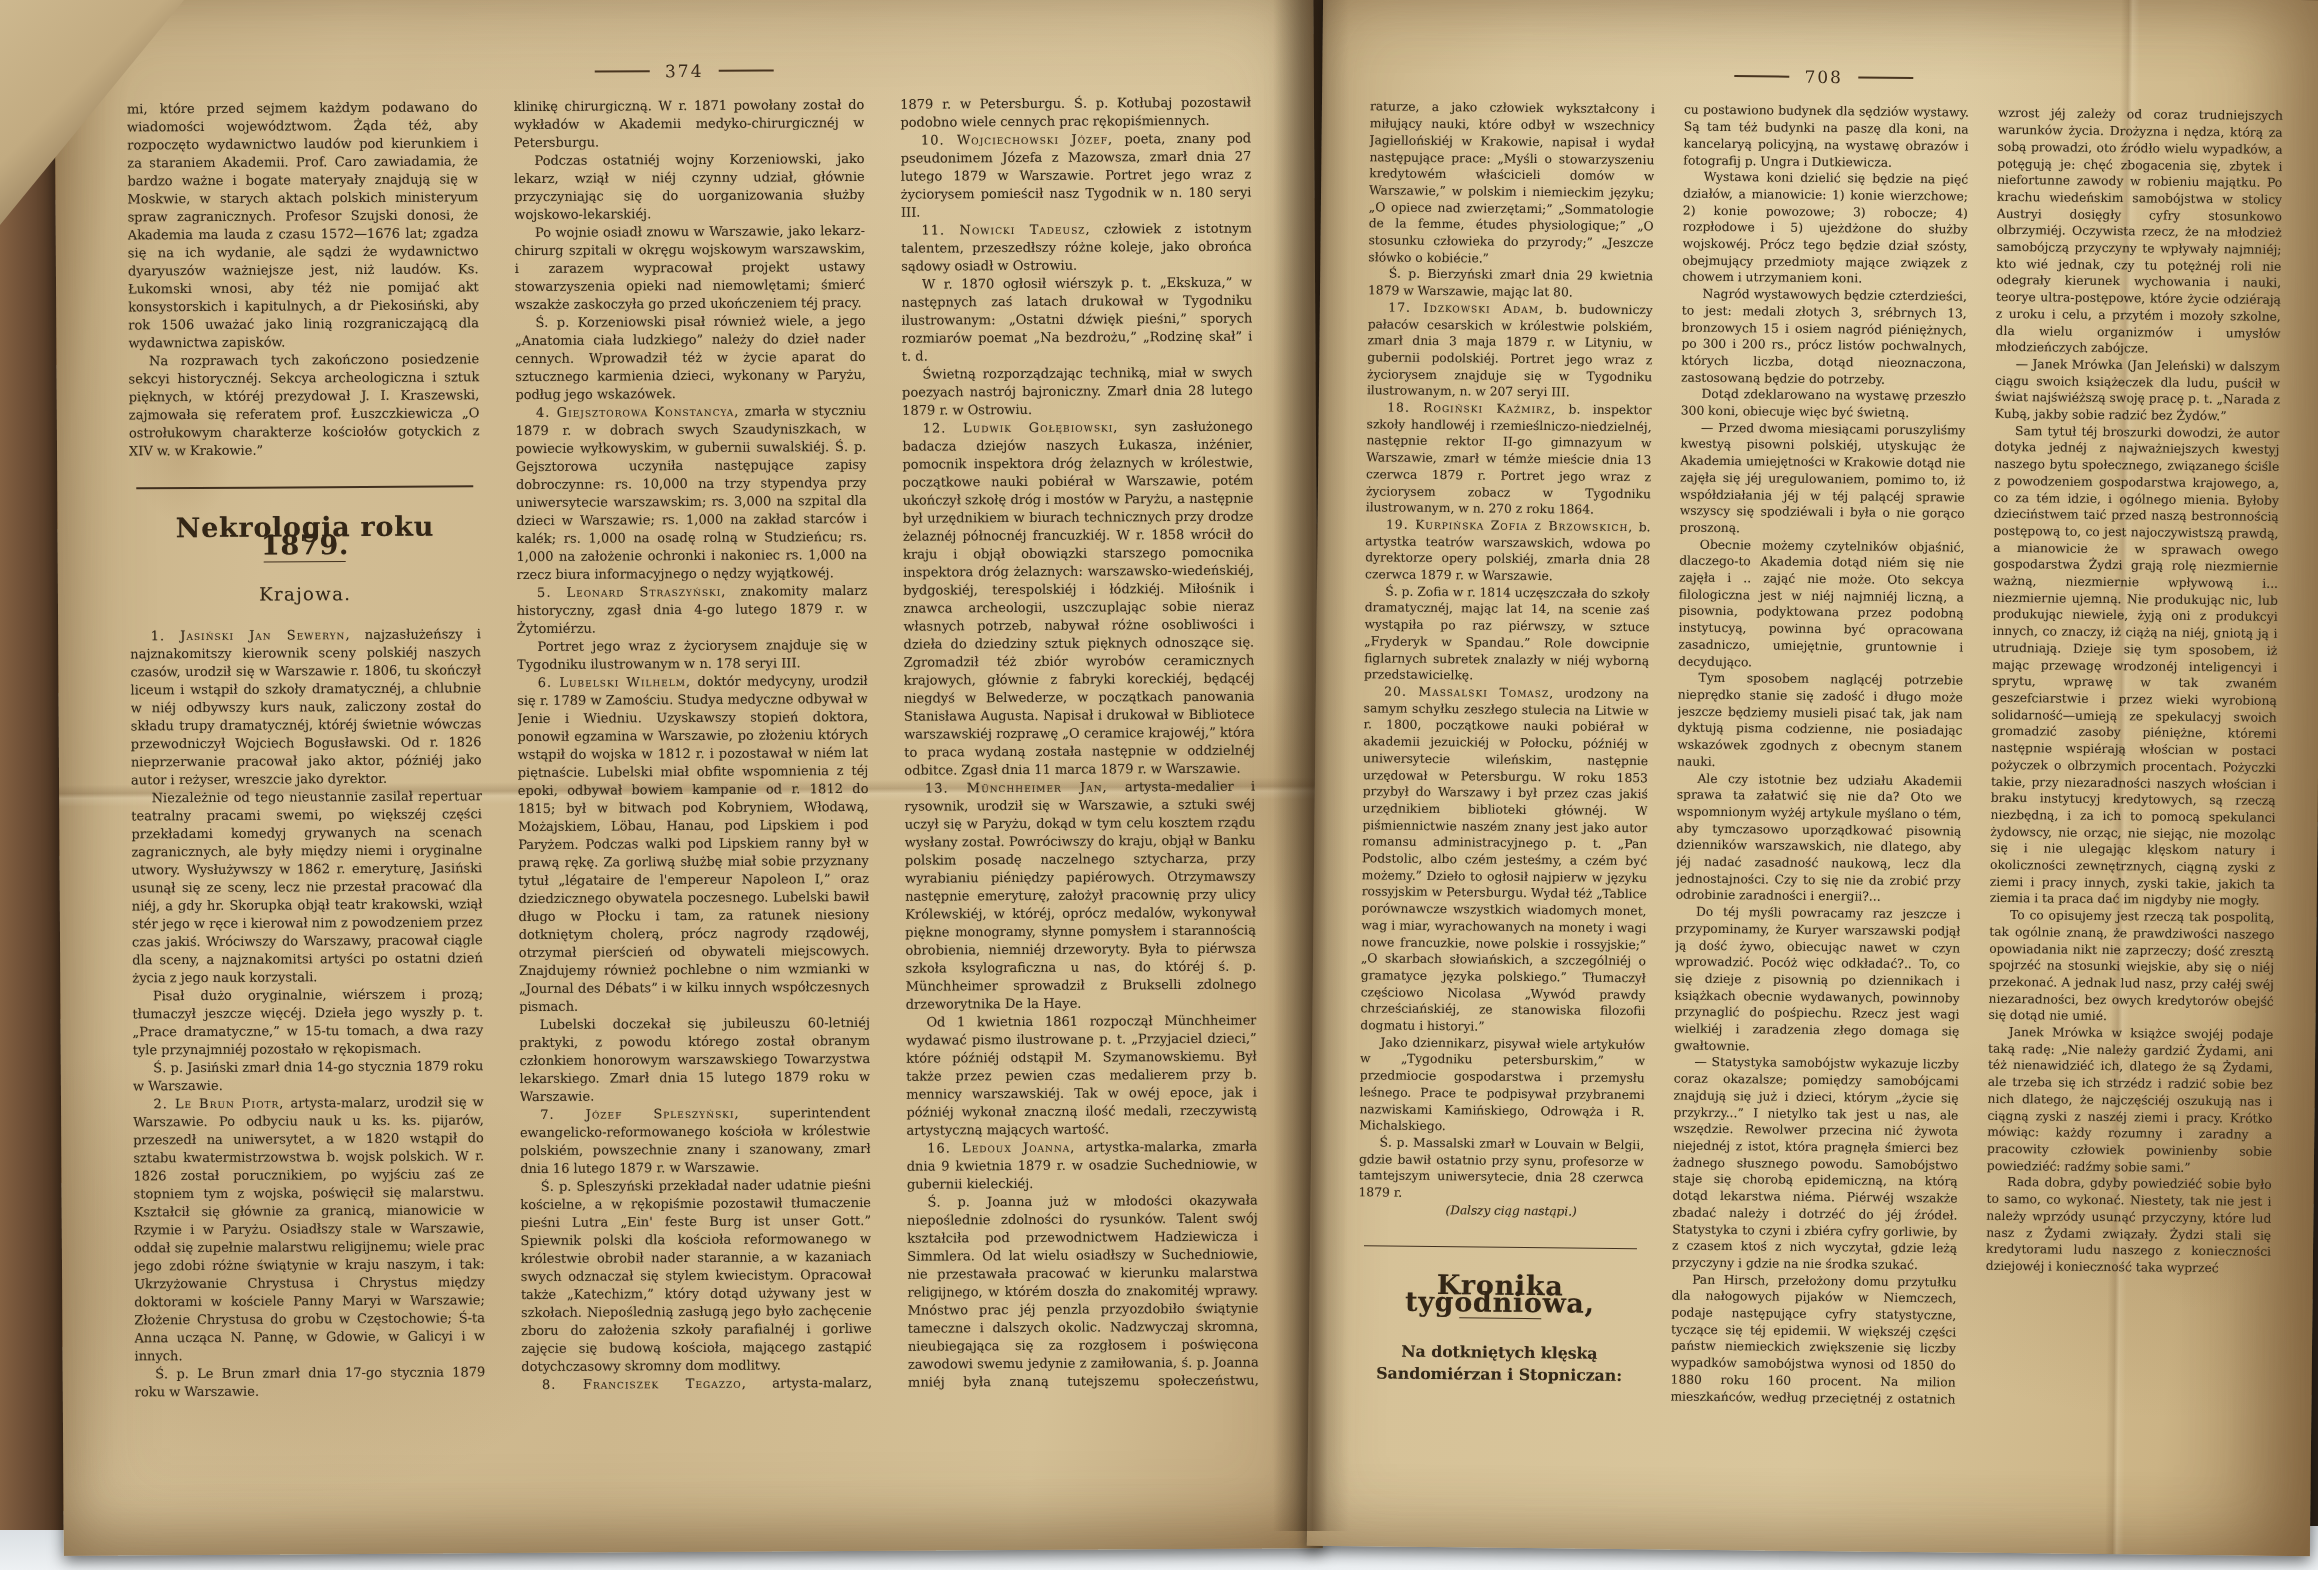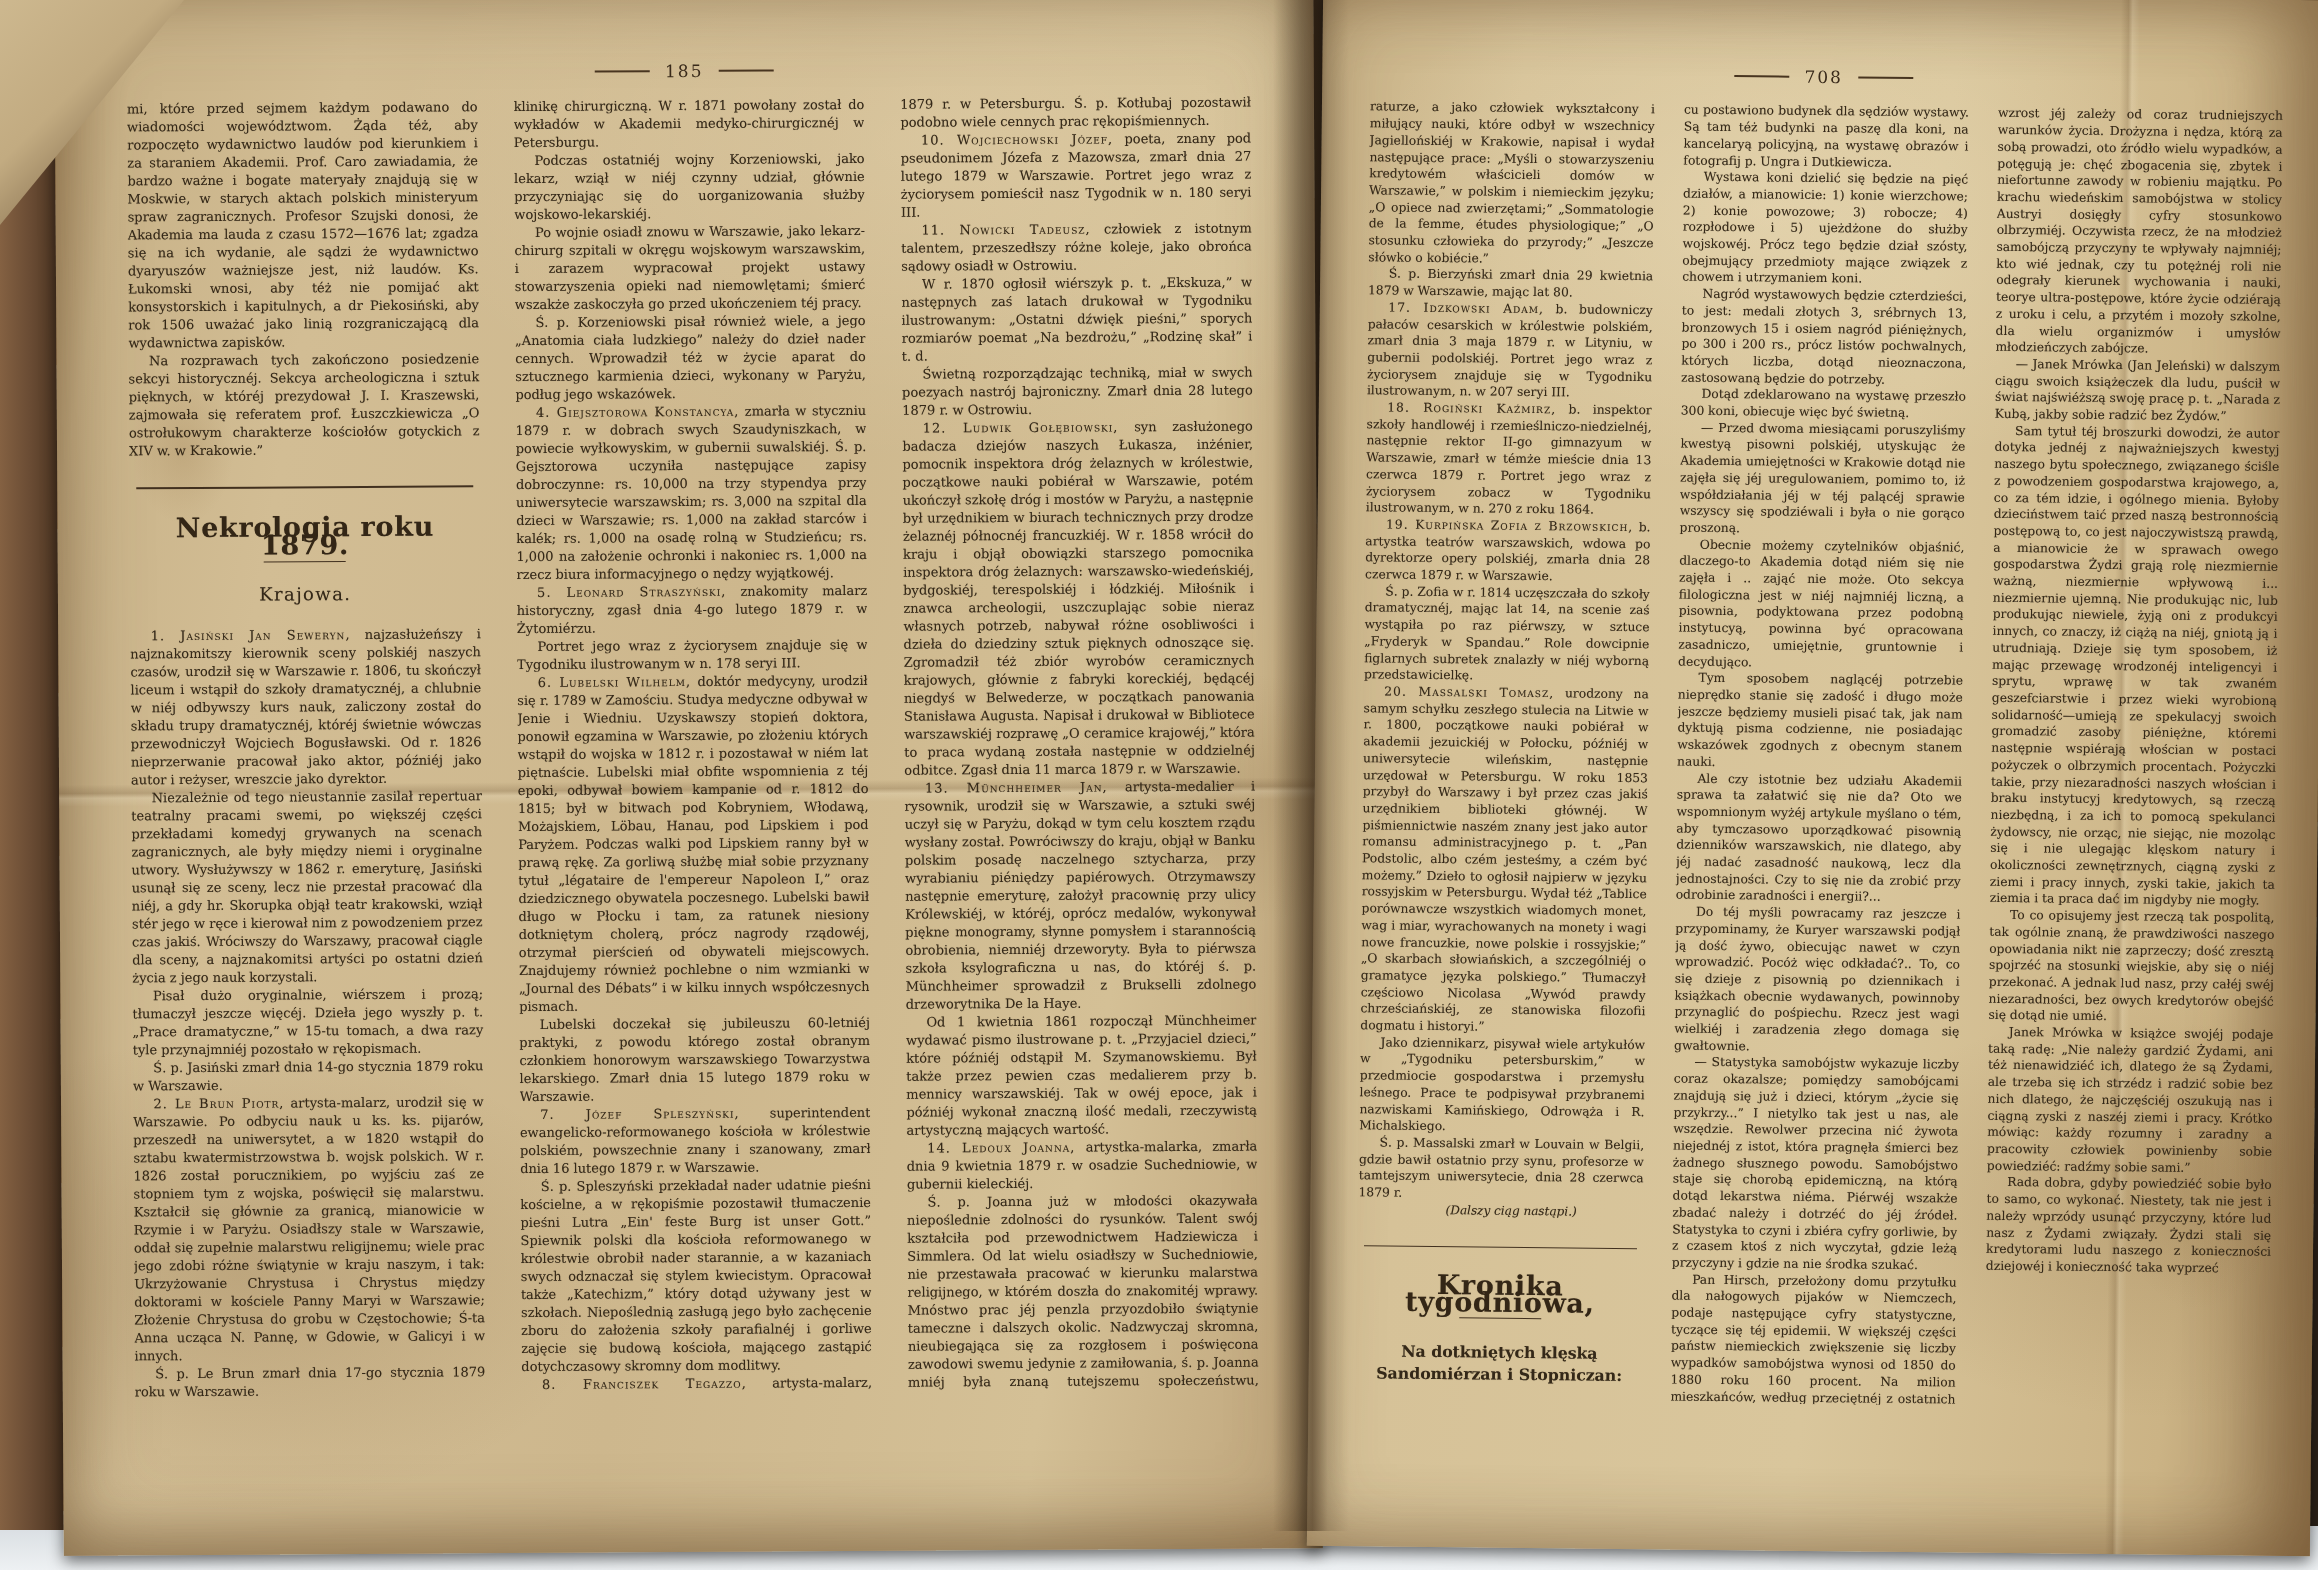--- a/index.html
+++ b/index.html
@@ -68,21 +68,21 @@
 
 <div class="bed"></div>
 <div class="spine"></div>
 
 <div class="sheet sheet-left">
   <div class="crease-h"></div>
   <div class="stain-a"></div>
   <div class="page-inner">
     <div class="page-num">
       <span class="dash"></span>
-      <span>185</span>
+      <span>374</span>
       <span class="dash"></span>
     </div>
     <div class="cols" id="left-cols">
         <div class="col">
           <p class="noindent">mi, które przed sejmem każdym podawano do wiadomości województwom. Żąda téż, aby rozpoczęto wydawnictwo laudów pod kierunkiem i za staraniem Akademii. Prof. Caro zawiadamia, że bardzo ważne i bogate materyały znajdują się w Moskwie, w starych aktach polskich ministeryum spraw zagranicznych. Profesor Szujski donosi, że Akademia ma lauda z czasu 1572—1676 lat; zgadza się na ich wydanie, ale sądzi że wydawnictwo dyaryuszów ważniejsze jest, niż laudów. Ks. Łukomski wnosi, aby téż nie pomijać akt konsystorskich i kapitulnych, a dr Piekosiński, aby rok 1506 uważać jako linią rozgraniczającą dla wydawnictwa zapisków.</p>
           <p>Na rozprawach tych zakończono posiedzenie sekcyi historycznéj. Sekcya archeologiczna i sztuk pięknych, w któréj prezydował J. I. Kraszewski, zajmowała się referatem prof. Łuszczkiewicza „O ostrołukowym charakterze kościołów gotyckich z XIV w. w Krakowie.”</p>
           <div class="rule-full"></div>
           <div class="h1">Nekrologia roku 1879.</div>
           <div class="rule-short"></div>
           <div class="h2">Krajowa.</div>
@@ -110,21 +110,21 @@
         </div>
         <div class="col">
           <p class="noindent">1879 r. w Petersburgu. Ś. p. Kotłubaj pozostawił podobno wiele cennych prac rękopiśmiennych.</p>
           <p><span class="lead">10. Wojciechowski Józef,</span> poeta, znany pod pseudonimem Józefa z Mazowsza, zmarł dnia 27 lutego 1879 w Warszawie. Portret jego wraz z życiorysem pomieścił nasz Tygodnik w n. 180 seryi III.</p>
           <p><span class="lead">11. Nowicki Tadeusz,</span> człowiek z istotnym talentem, przeszedłszy różne koleje, jako obrońca sądowy osiadł w Ostrowiu.</p>
           <p>W r. 1870 ogłosił wiérszyk p. t. „Ekskuza,” w następnych zaś latach drukował w Tygodniku ilustrowanym: „Ostatni dźwięk pieśni,” sporych rozmiarów poemat „Na bezdrożu,” „Rodzinę skał” i t. d.</p>
           <p>Świetną rozporządzając techniką, miał w swych poezyach nastrój bajroniczny. Zmarł dnia 28 lutego 1879 r. w Ostrowiu.</p>
           <p><span class="lead">12. Ludwik Gołębiowski,</span> syn zasłużonego badacza dziejów naszych Łukasza, inżénier, pomocnik inspektora dróg żelaznych w królestwie, początkowe nauki pobiérał w Warszawie, potém ukończył szkołę dróg i mostów w Paryżu, a następnie był urzędnikiem w biurach technicznych przy drodze żelaznéj północnéj francuzkiéj. W r. 1858 wrócił do kraju i objął obowiązki starszego pomocnika inspektora dróg żelaznych: warszawsko-wiedeńskiéj, bydgoskiéj, terespolskiéj i łódzkiéj. Miłośnik i znawca archeologii, uszczuplając sobie nieraz własnych potrzeb, nabywał różne osobliwości i dzieła do dziedziny sztuk pięknych odnoszące się. Zgromadził téż zbiór wyrobów ceramicznych krajowych, głównie z fabryki koreckiéj, będącéj niegdyś w Belwederze, w początkach panowania Stanisława Augusta. Napisał i drukował w Bibliotece warszawskiéj rozprawę „O ceramice krajowéj,” która to praca wydaną została następnie w oddzielnéj odbitce. Zgasł dnia 11 marca 1879 r. w Warszawie.</p>
           <p><span class="lead">13. Münchheimer Jan,</span> artysta-medalier i rysownik, urodził się w Warszawie, a sztuki swéj uczył się w Paryżu, dokąd w tym celu kosztem rządu wysłany został. Powróciwszy do kraju, objął w Banku polskim posadę naczelnego sztycharza, przy wyrabianiu piéniędzy papiérowych. Otrzymawszy następnie emeryturę, założył pracownię przy ulicy Królewskiéj, w któréj, oprócz medalów, wykonywał piękne monogramy, słynne pomysłem i starannością obrobienia, niemniéj drzeworyty. Była to piérwsza szkoła ksylograficzna u nas, do któréj ś. p. Münchheimer sprowadził z Brukselli zdolnego drzeworytnika De la Haye.</p>
           <p>Od 1 kwietnia 1861 rozpoczął Münchheimer wydawać pismo ilustrowane p. t. „Przyjaciel dzieci,” które późniéj odstąpił M. Szymanowskiemu. Był także przez pewien czas medalierem przy b. mennicy warszawskiéj. Tak w owéj epoce, jak i późniéj wykonał znaczną ilość medali, rzeczywistą artystyczną mających wartość.</p>
-          <p><span class="lead">14. Ledoux Joanna,</span> artystka-malarka, zmarła dnia 9 kwietnia 1879 r. w osadzie Suchedniowie, w gubernii kieleckiéj.</p>
+          <p><span class="lead">16. Ledoux Joanna,</span> artystka-malarka, zmarła dnia 9 kwietnia 1879 r. w osadzie Suchedniowie, w gubernii kieleckiéj.</p>
           <p>Ś. p. Joanna już w młodości okazywała niepoślednie zdolności do rysunków. Talent swój kształciła pod przewodnictwem Hadziewicza i Simmlera. Od lat wielu osiadłszy w Suchedniowie, nie przestawała pracować w kierunku malarstwa religijnego, w którém doszła do znakomitéj wprawy. Mnóstwo prac jéj penzla przyozdobiło świątynie tameczne i dalszych okolic. Nadzwyczaj skromna, nieubiegająca się za rozgłosem i poświęcona zawodowi swemu jedynie z zamiłowania, ś. p. Joanna mniéj była znaną tutejszemu społeczeństwu, jakkolwiek przez talent swój wysoce wykształcony i ożywiony duchem prawdziwie religijnym, miała wszelkie prawo zająć w niém wybitne stanowisko.</p>
         </div>
       </div>
   </div>
 </div>
 
 <div class="sheet sheet-right">
   <div class="crease-v"></div>
   <div class="stain-b"></div>
   <div class="page-inner">

